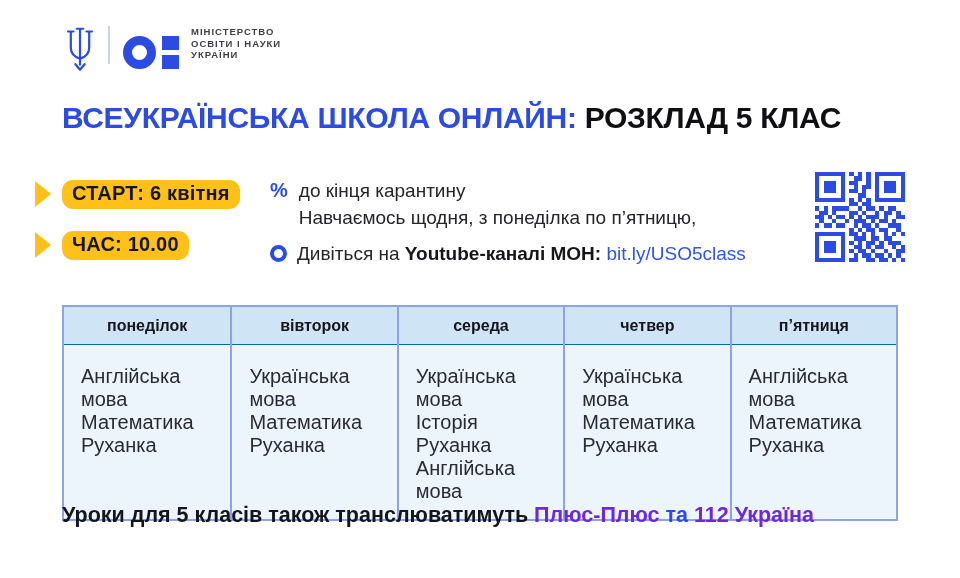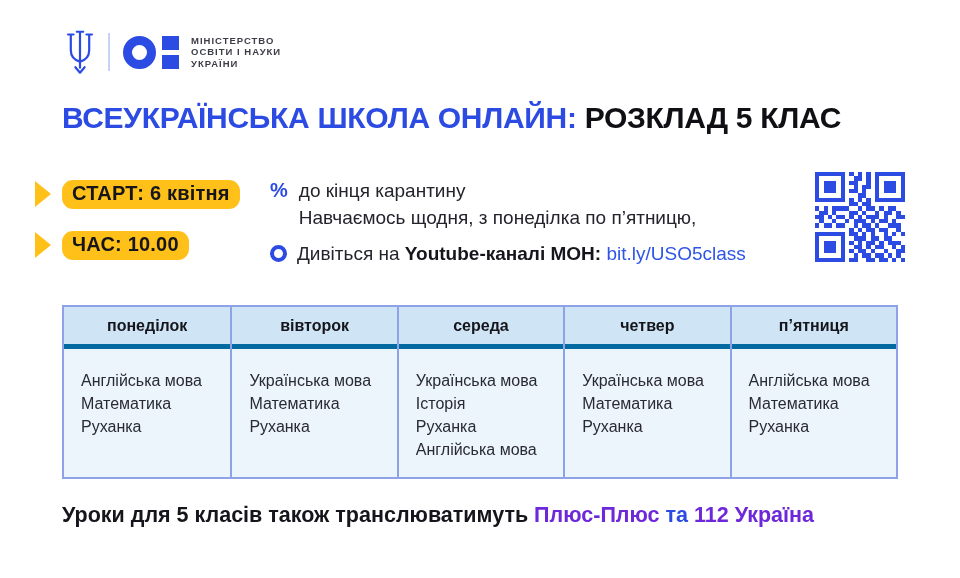--- a/index.html
+++ b/index.html
@@ -2,21 +2,21 @@
 <html><head>
 <meta charset="utf-8">
 <style>
   html,body { margin:0; padding:0; background:#ffffff; }
   .canvas {
     position:relative; width:960px; height:578px; background:#ffffff;
     font-family:"Liberation Sans", sans-serif; overflow:hidden;
   }
 
   
-  .logo-row { position:absolute; left:63px; top:26px; display:flex; align-items:center; height:52px; }
+  .logo-row { position:absolute; left:63px; top:26px; display:flex; height:52px; }
   .trident-svg { width:34px; height:46px; display:block; }
   .logo-divider { width:2px; height:38px; background:#c7d3f3; margin:0 13px 0 11px; }
   .mon-mark { display:flex; align-items:center; }
   .mon-ring { width:15px; height:15px; border:9px solid #2c4be2; border-radius:50%; }
   .mon-squares { display:flex; flex-direction:column; gap:5px; margin-left:6px; }
   .mon-sq { width:17px; height:14px; background:#2c4be2; }
   .ministry-text { margin-left:12px; font-size:9.5px; font-weight:700; letter-spacing:1px;
     color:#3d3d48; line-height:11.5px; text-transform:uppercase; }
 
   
@@ -46,23 +46,23 @@
 
   
   .qr { position:absolute; left:815px; top:172px; width:90px; height:90px; }
 
   
   .schedule { position:absolute; left:62px; top:305px; width:832px;
     border:2px solid #8ea2e8; display:grid; grid-template-columns:repeat(5,1fr); background:#edf5fc; }
   .day-col { border-left:2px solid #8ea2e8; display:flex; flex-direction:column; }
   .day-col:first-child { border-left:none; }
   .day-header { background:#cfe5f6; height:37px; display:flex; align-items:center; justify-content:center;
-    font-size:16px; font-weight:700; color:#15151b; border-bottom:5px solid #0369a1; }
+    font-size:16px; font-weight:700; color:#15151b; border-bottom:1px solid #0369a1; }
   .day-body { background:#edf5fc; padding:20px 10px 16px 17px; flex:1;
-    font-size:16px; color:#2a2a33; line-height:23px; font-weight:500; }
+    font-size:20px; color:#2a2a33; line-height:23px; font-weight:500; }
 
   
   .footer { position:absolute; left:62px; top:503px; font-size:21.5px; font-weight:600;
     color:#15151b; white-space:nowrap; }
   .f-blue { color:#2c4be2; font-weight:600; }
   .f-blue-bold { color:#6d28d9; font-weight:700; }
 </style>
 </head>
 <body>
 

